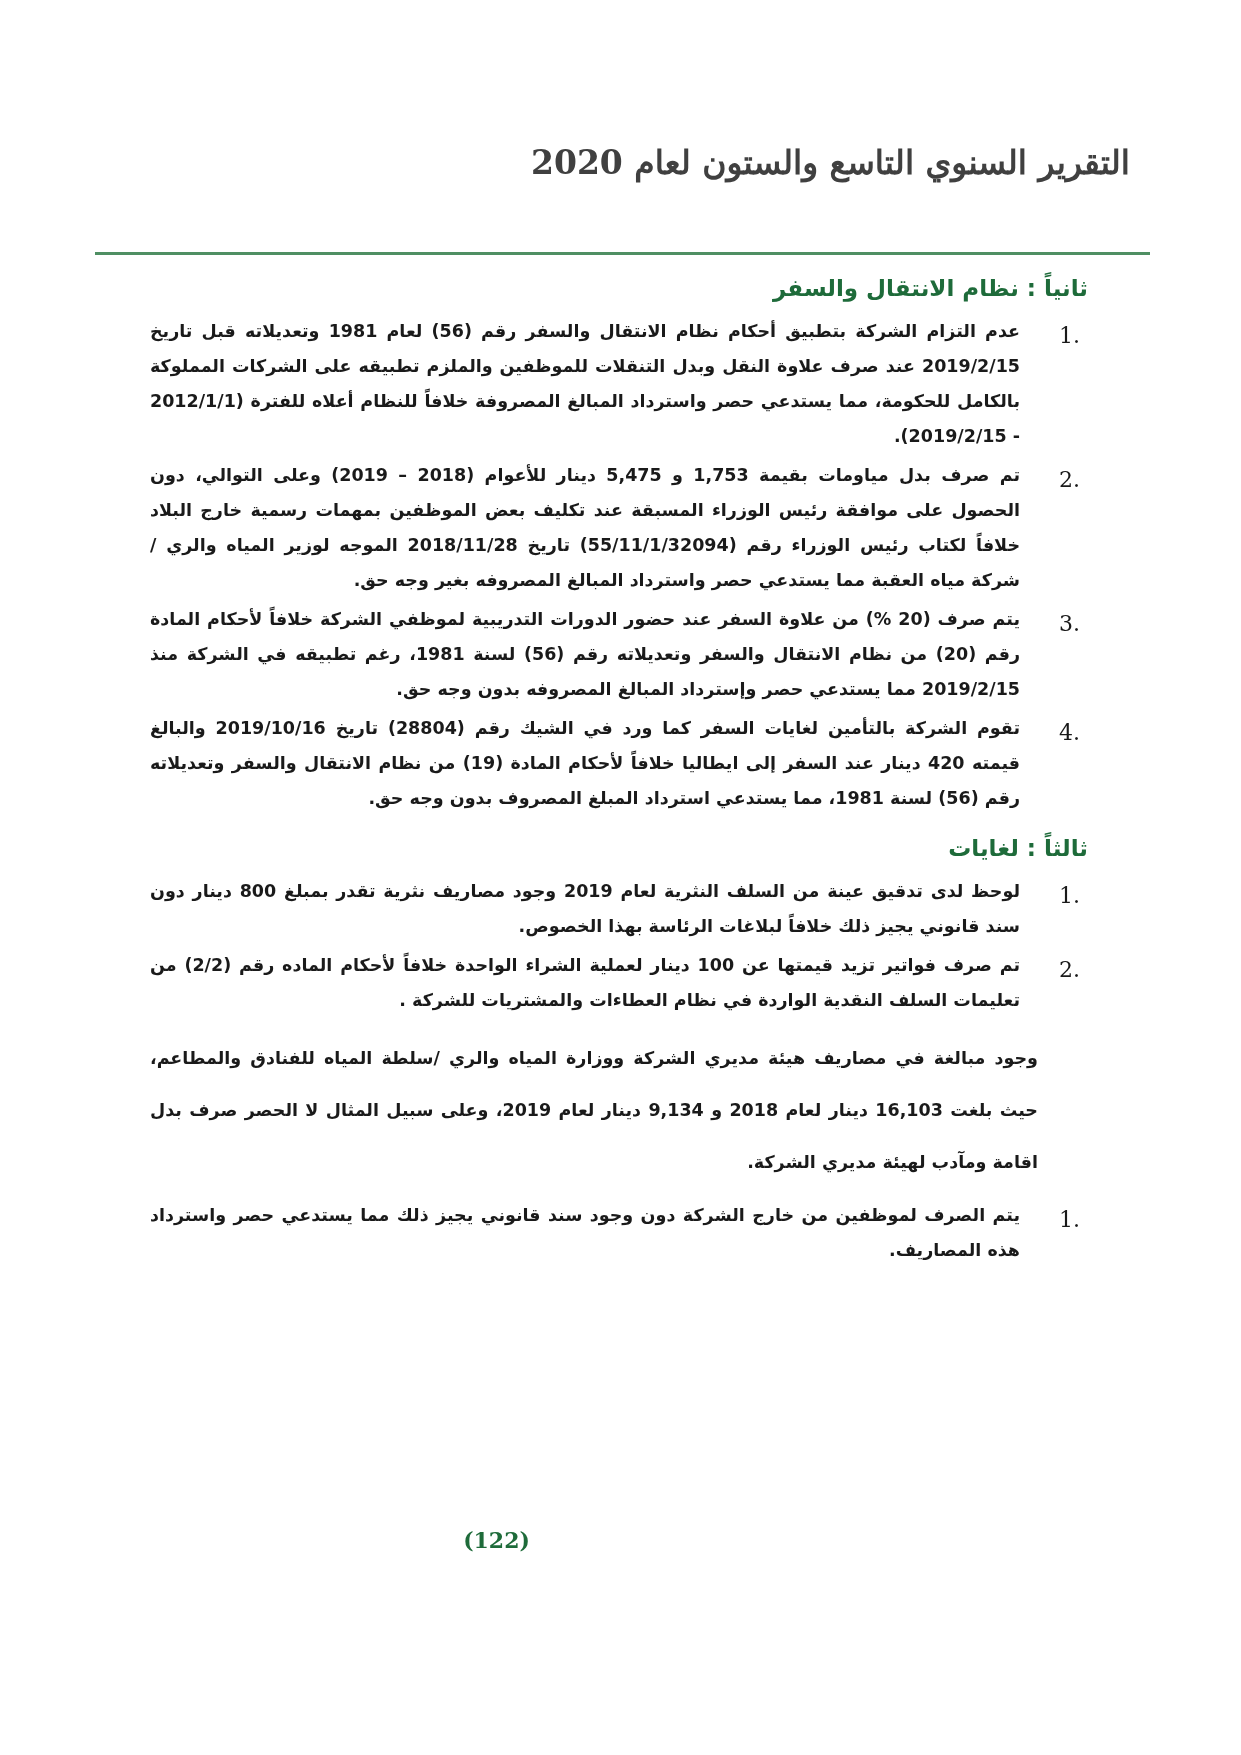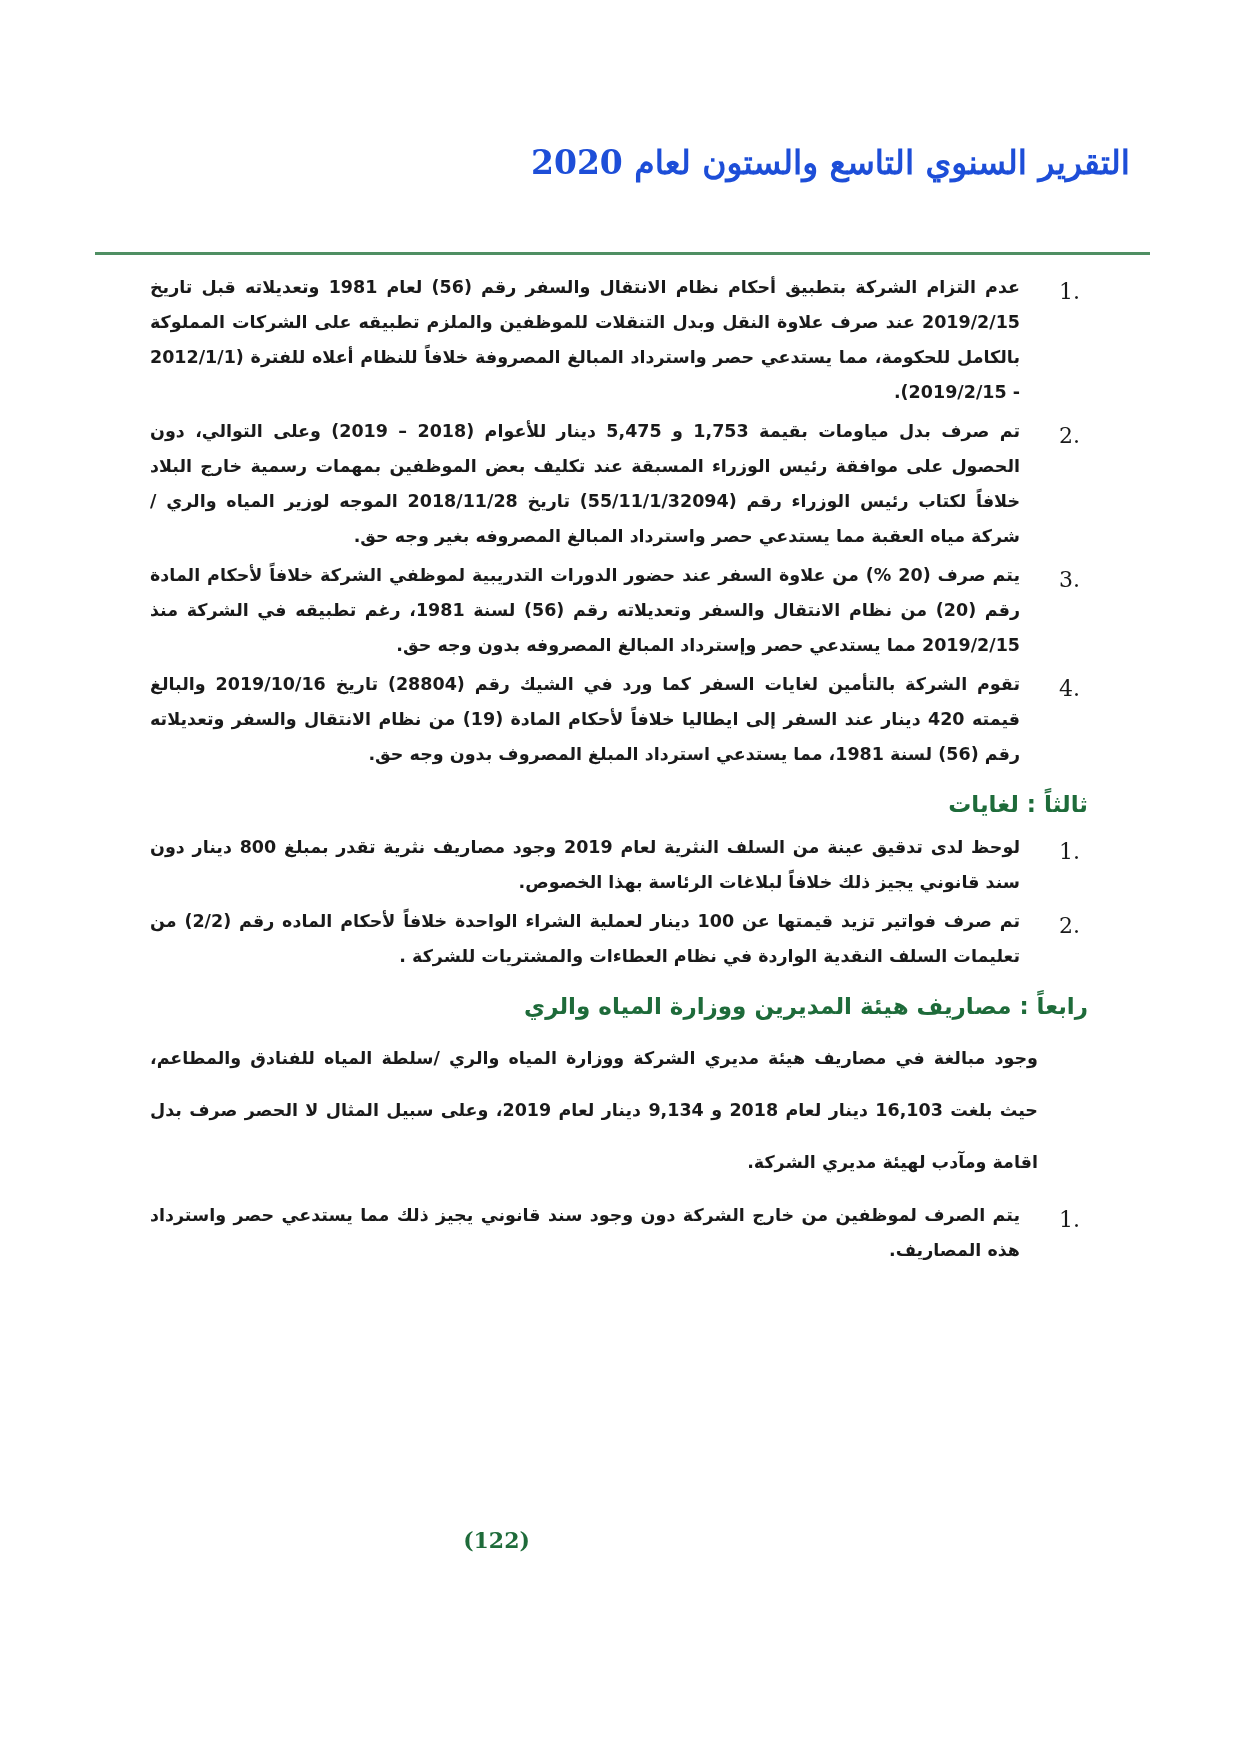--- a/index.html
+++ b/index.html
@@ -1,21 +1,21 @@
 <!DOCTYPE html>
 <html><head>
   <meta charset="utf-8">
   <style>
     html, body { margin: 0; padding: 0; background: #ffffff; }
     body { width: 1241px; height: 1755px; position: relative; overflow: hidden; font-family: "DejaVu Sans", sans-serif; color: #1a1a1a; }
     .header { position: absolute; left: 95px; top: 55px; width: 1055px; height: 200px; }
     .logo { position: absolute; left: 30px; top: 10px; width: 300px; height: 190px; }
     .logo svg { width: 300px; height: 170px; display: block; }
     .logo-caption { position: absolute; left: 10px; top: 172px; width: 300px; font-family: "DejaVu Sans", sans-serif; font-size: 21px; letter-spacing: 12px; color: #1a1a1a; white-space: nowrap; }
-    .report-title { position: absolute; right: 20px; top: 88px; font-family: "DejaVu Serif", serif; font-weight: bold; font-size: 33px; color: #1d4ed8; direction: rtl; white-space: nowrap; }
+    .report-title { position: absolute; right: 20px; top: 88px; font-family: "DejaVu Serif", serif; font-weight: bold; font-size: 33px; color: #404040; direction: rtl; white-space: nowrap; }
     .header-rule { position: absolute; left: 95px; top: 252px; width: 1055px; height: 3px; background: #4f8f63; }
 
     .content { position: absolute; left: 150px; top: 270px; width: 930px; direction: rtl; text-align: justify; }
     .section-heading { font-family: "DejaVu Sans", sans-serif; font-weight: bold; color: #1e6b3a; font-size: 23px; margin: 0 -8px 8px 0; line-height: 36px; }
     .item { display: flex; flex-direction: row; align-items: flex-start; margin-bottom: 4px; }
     .item-num { flex: 0 0 42px; font-family: "DejaVu Serif", serif; font-size: 22px; line-height: 43px; text-align: right; direction: ltr; padding-left: 18px; }
     .item-text { flex: 1; font-family: "DejaVu Sans", sans-serif; font-weight: bold; font-size: 17.5px; line-height: 35px; text-align: justify; }
     .para { font-family: "DejaVu Sans", sans-serif; font-weight: bold; font-size: 17.5px; line-height: 52px; margin-right: 42px; margin-bottom: 10px; text-align: justify; }
     .gap { height: 10px; }
     .page-number { position: absolute; left: 0; width: 993px; top: 1527px; text-align: center; font-family: "DejaVu Serif", serif; font-weight: bold; font-size: 22px; color: #1e6b3a; }
@@ -24,20 +24,21 @@
 <body>
 
 <div class="header">
   <div class="report-title">التقرير السنوي التاسع والستون لعام 2020</div>
 </div>
 <div class="header-rule"></div>
 
 <div class="content">
 
   <div>
+    <div class="section-heading">ثانياً : نظام الانتقال والسفر</div>
     <div class="item">
       <span class="item-num">1.</span>
       <span class="item-text">عدم التزام الشركة بتطبيق أحكام نظام الانتقال والسفر رقم (56) لعام 1981 وتعديلاته قبل تاريخ 2019/2/15 عند صرف علاوة النقل وبدل التنقلات للموظفين والملزم تطبيقه على الشركات المملوكة بالكامل للحكومة، مما يستدعي حصر واسترداد المبالغ المصروفة خلافاً للنظام أعلاه للفترة (2012/1/1 - 2019/2/15).</span>
     </div>
     <div class="item">
       <span class="item-num">2.</span>
       <span class="item-text">تم صرف بدل مياومات بقيمة 1,753 و 5,475 دينار للأعوام (2018 – 2019) وعلى التوالي، دون الحصول على موافقة رئيس الوزراء المسبقة عند تكليف بعض الموظفين بمهمات رسمية خارج البلاد خلافاً لكتاب رئيس الوزراء رقم (55/11/1/32094) تاريخ 2018/11/28 الموجه لوزير المياه والري / شركة مياه العقبة مما يستدعي حصر واسترداد المبالغ المصروفه بغير وجه حق.</span>
     </div>
     <div class="item">
       <span class="item-num">3.</span>
@@ -59,21 +60,20 @@
     </div>
     <div class="item">
       <span class="item-num">2.</span>
       <span class="item-text">تم صرف فواتير تزيد قيمتها عن 100 دينار لعملية الشراء الواحدة خلافاً لأحكام الماده رقم (2/2) من تعليمات السلف النقدية الواردة في نظام العطاءات والمشتريات للشركة .</span>
     </div>
   </div>
 
   <div class="gap"></div>
 
   <div>
-    <div class="section-heading">رابعاً : مصاريف هيئة المديرين ووزارة المياه والري</div>
     <div class="para">وجود مبالغة في مصاريف هيئة مديري الشركة ووزارة المياه والري /سلطة المياه للفنادق والمطاعم، حيث بلغت 16,103 دينار لعام 2018 و 9,134 دينار لعام 2019، وعلى سبيل المثال لا الحصر صرف بدل اقامة ومآدب لهيئة مديري الشركة.</div>
   </div>
 
   <div>
     <div class="item">
       <span class="item-num">1.</span>
       <span class="item-text">يتم الصرف لموظفين من خارج الشركة دون وجود سند قانوني يجيز ذلك مما يستدعي حصر واسترداد هذه المصاريف.</span>
     </div>
   </div>
 </div>

